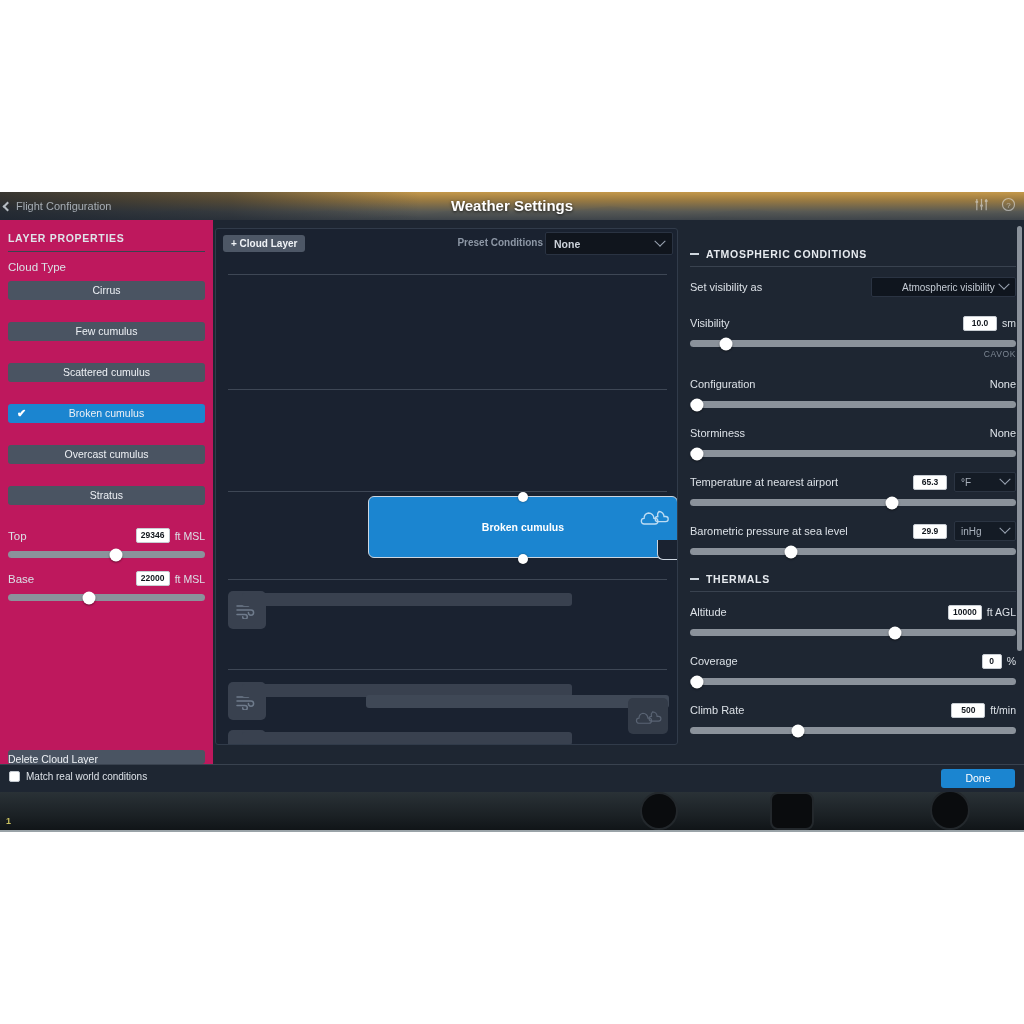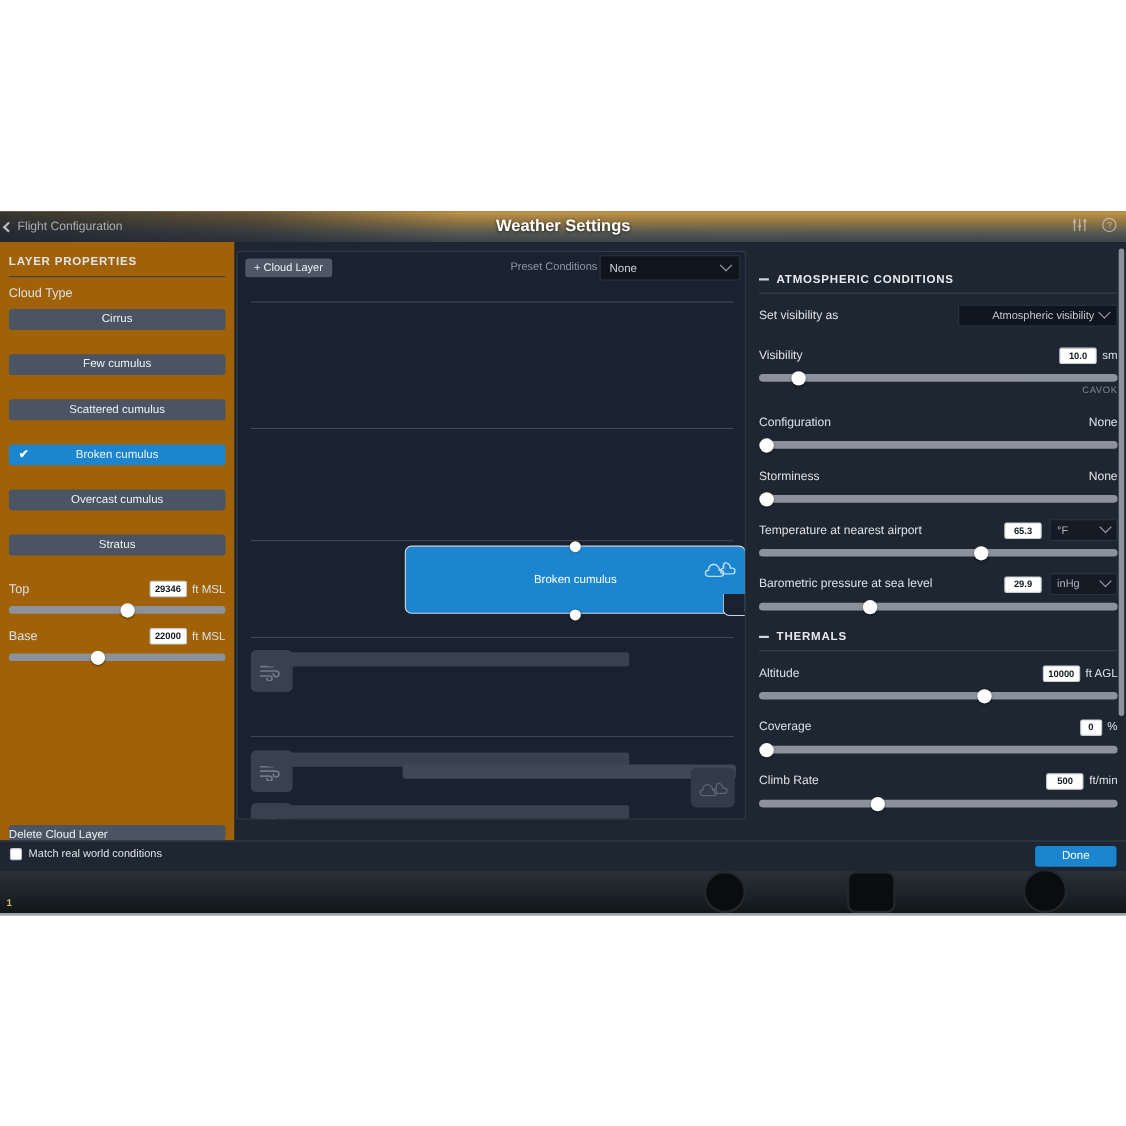--- a/index.html
+++ b/index.html
@@ -69,21 +69,21 @@
 
   .dialog-body {
     position:absolute; left:0; top:28px; width:1024px; height:544px;
     background:#1e2632;
     display:flex;
   }
 
   
   .left-col {
     width:213px; flex:0 0 213px; padding:12px 8px 0 8px;
-    position:relative; background:#a16207;
+    position:relative; background:#be185d;
   }
   .sec-title {
     color:#dfe4ea; font-size:10.5px; letter-spacing:.7px; font-weight:bold;
     padding-bottom:7px; border-bottom:1px solid #39424f; margin-bottom:9px;
   }
   .field-label { color:#dbe0e6; font-size:11.5px; margin-bottom:8px; }
   .type-btn {
     height:19px; line-height:19px; border-radius:3px; background:#4a5462;
     color:#eef1f5; font-size:10.5px; text-align:center; margin-bottom:22px;
     position:relative; cursor:pointer;
@@ -111,21 +111,21 @@
     background:#ffffff; transform:translate(-50%,-50%); box-shadow:0 1px 2px rgba(0,0,0,.45);
     cursor:pointer;
   }
   .delete-btn {
     position:absolute; left:8px; bottom:0; width:197px; height:14px; line-height:19px;
     background:#4a5462; color:#eef1f5; font-size:10.5px;
     border-radius:3px; cursor:pointer;
   }
 
   
-  .mid-col { width:469px; flex:0 0 469px; padding:8px 4px 0 2px; }
+  .mid-col { width:469px; flex:0 0 469px; padding:8px 4px 0 2px;font-weight:bold; }
   .mid-panel {
     position:relative; width:463px; height:517px; background:#1a2230;
     border:1px solid #313b4a; border-radius:3px; overflow:hidden;
   }
   .mid-top { position:absolute; left:0; top:0; width:463px; height:30px; }
   .addlayer-btn {
     position:absolute; left:7px; top:6px; height:17px; line-height:17px; padding:0 8px;
     background:#4d5766; color:#f0f3f7; font-size:10px; border-radius:3px; cursor:pointer;
   }
   .preset-label { position:absolute; right:136px; top:8px; color:#8d97a5; font-size:10px; }

